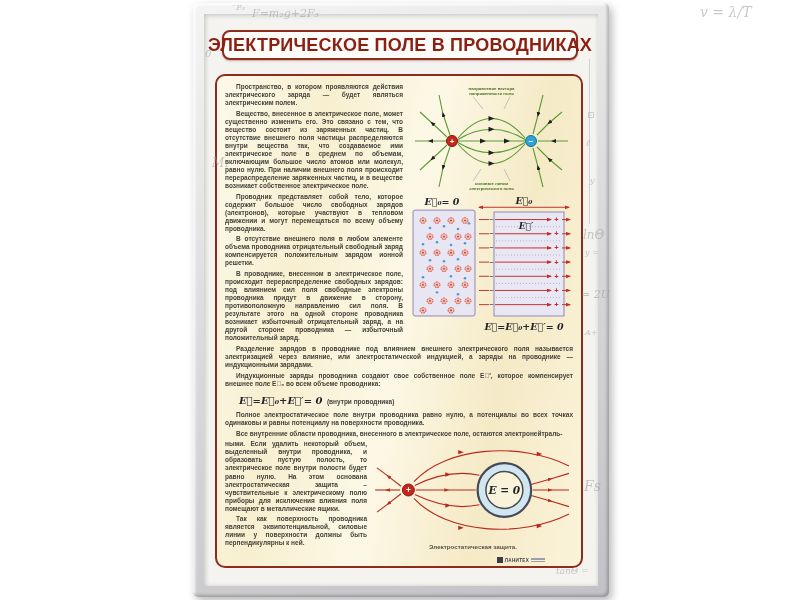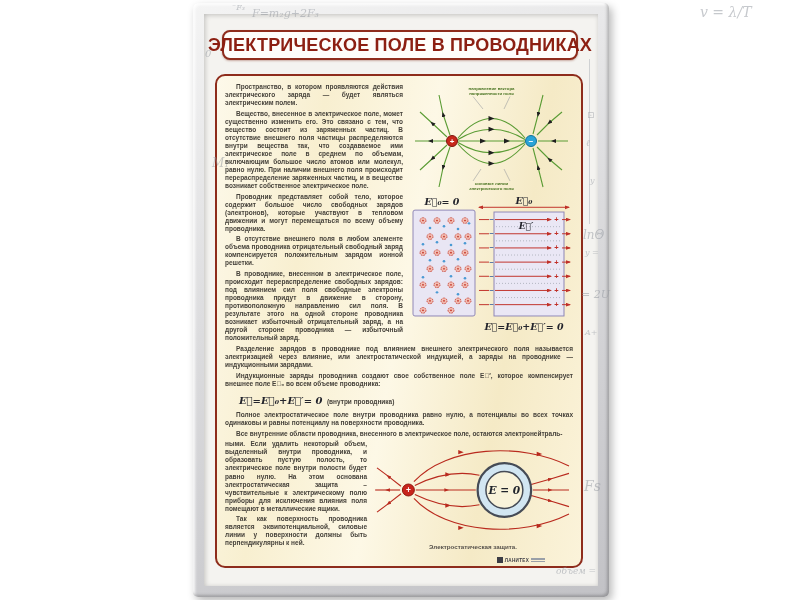--- a/index.html
+++ b/index.html
@@ -80,21 +80,21 @@
 <span class="deco d1">F=m₂g+2F₃</span>
 <span class="deco d2">0</span>
 <span class="deco d3">M₁</span>
 <span class="deco d4">v = λ/T</span>
 <span class="deco d5">ℓ</span>
 <span class="deco d6">lnΘ</span>
 <span class="deco d7">y =</span>
 <span class="deco d8">= 2U</span>
 <span class="deco d9">A+</span>
 <span class="deco d10">Fs</span>
-<span class="deco d11">объем =</span>
+<span class="deco d11">tanΘ =</span>
 <span class="deco d12">y</span>
 <span class="deco d13">⊡</span>
 
 <div class="poster">
  <div class="poster-inner">
   <div class="vline"></div>
 
   <div class="title-box">
     <h1>ЭЛЕКТРИЧЕСКОЕ ПОЛЕ В ПРОВОДНИКАХ</h1>
   </div>

